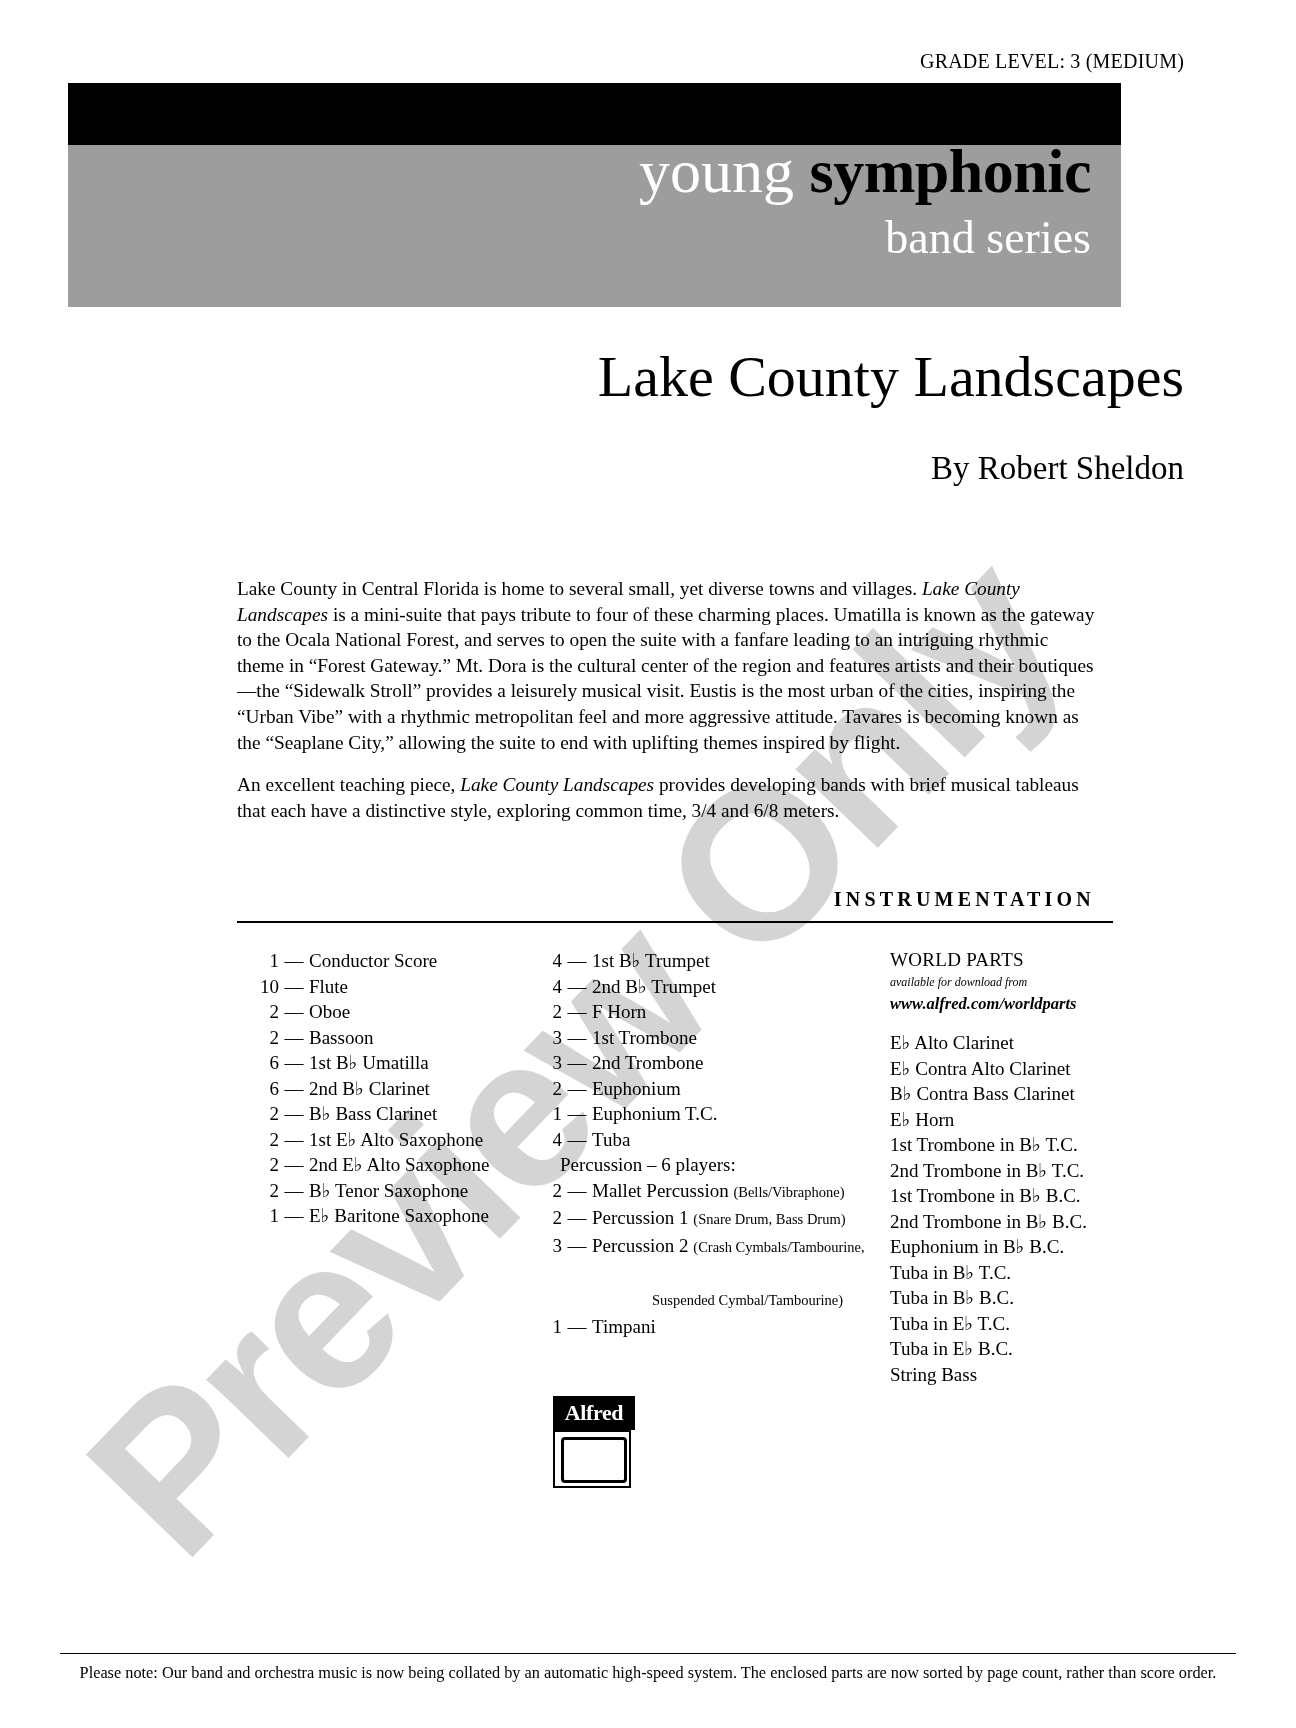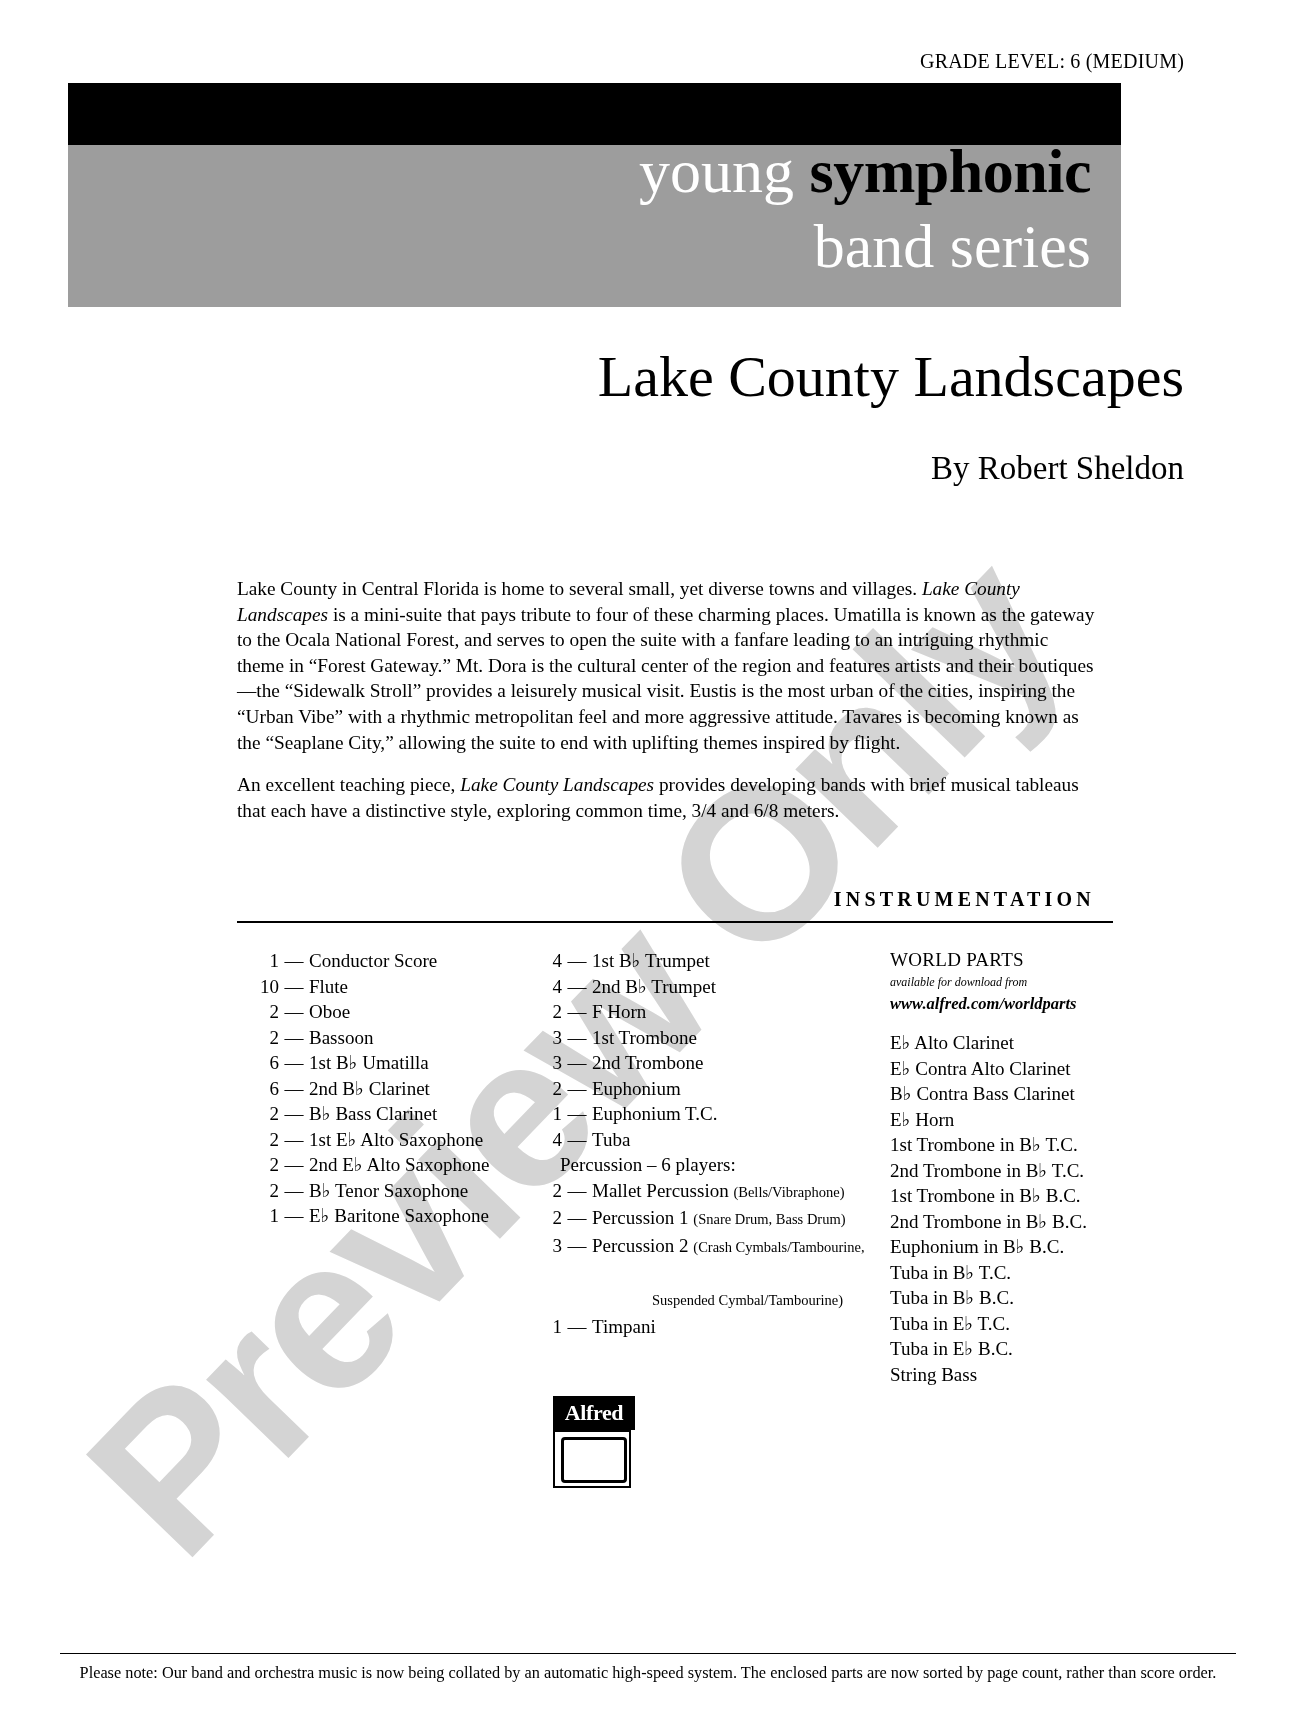--- a/index.html
+++ b/index.html
@@ -80,21 +80,21 @@
     top: 57px;
     font-size: 62px;
     line-height: 1;
     white-space: nowrap;
     font-family: "Liberation Serif", "DejaVu Serif", serif;
   }
   .banner-line2 {
     position: absolute;
     right: 30px;
     top: 132px;
-    font-size: 62px;
+    font-size: 46px;
     line-height: 1;
     white-space: nowrap;
     color: #ffffff;
     font-family: "Liberation Serif", "DejaVu Serif", serif;
   }
   .bn-young { color: #ffffff; font-weight: 400; }
   .bn-symphonic { color: #000000; font-weight: 700; letter-spacing: -0.5px; margin-top: 32px; }
 
   
   .title {
@@ -288,21 +288,21 @@
   }
   .footer-note b { font-weight: 400; }
 </style>
 </head>
 <body>
 
 <div class="watermark">
   <div class="wm-text wm-1">Preview Only</div>
 </div>
 
-<div class="grade-level">GRADE LEVEL: 6 (MEDIUM)</div>
+<div class="grade-level">GRADE LEVEL: 3 (MEDIUM)</div>
 
 <div class="banner">
   <div class="banner-black"></div>
   <div class="banner-grey"></div>
   <div class="banner-line1">
     <span class="bn-young">young</span><span> </span><span class="bn-symphonic">symphonic</span>
   </div>
   <div class="banner-line2">band series</div>
 </div>
 

